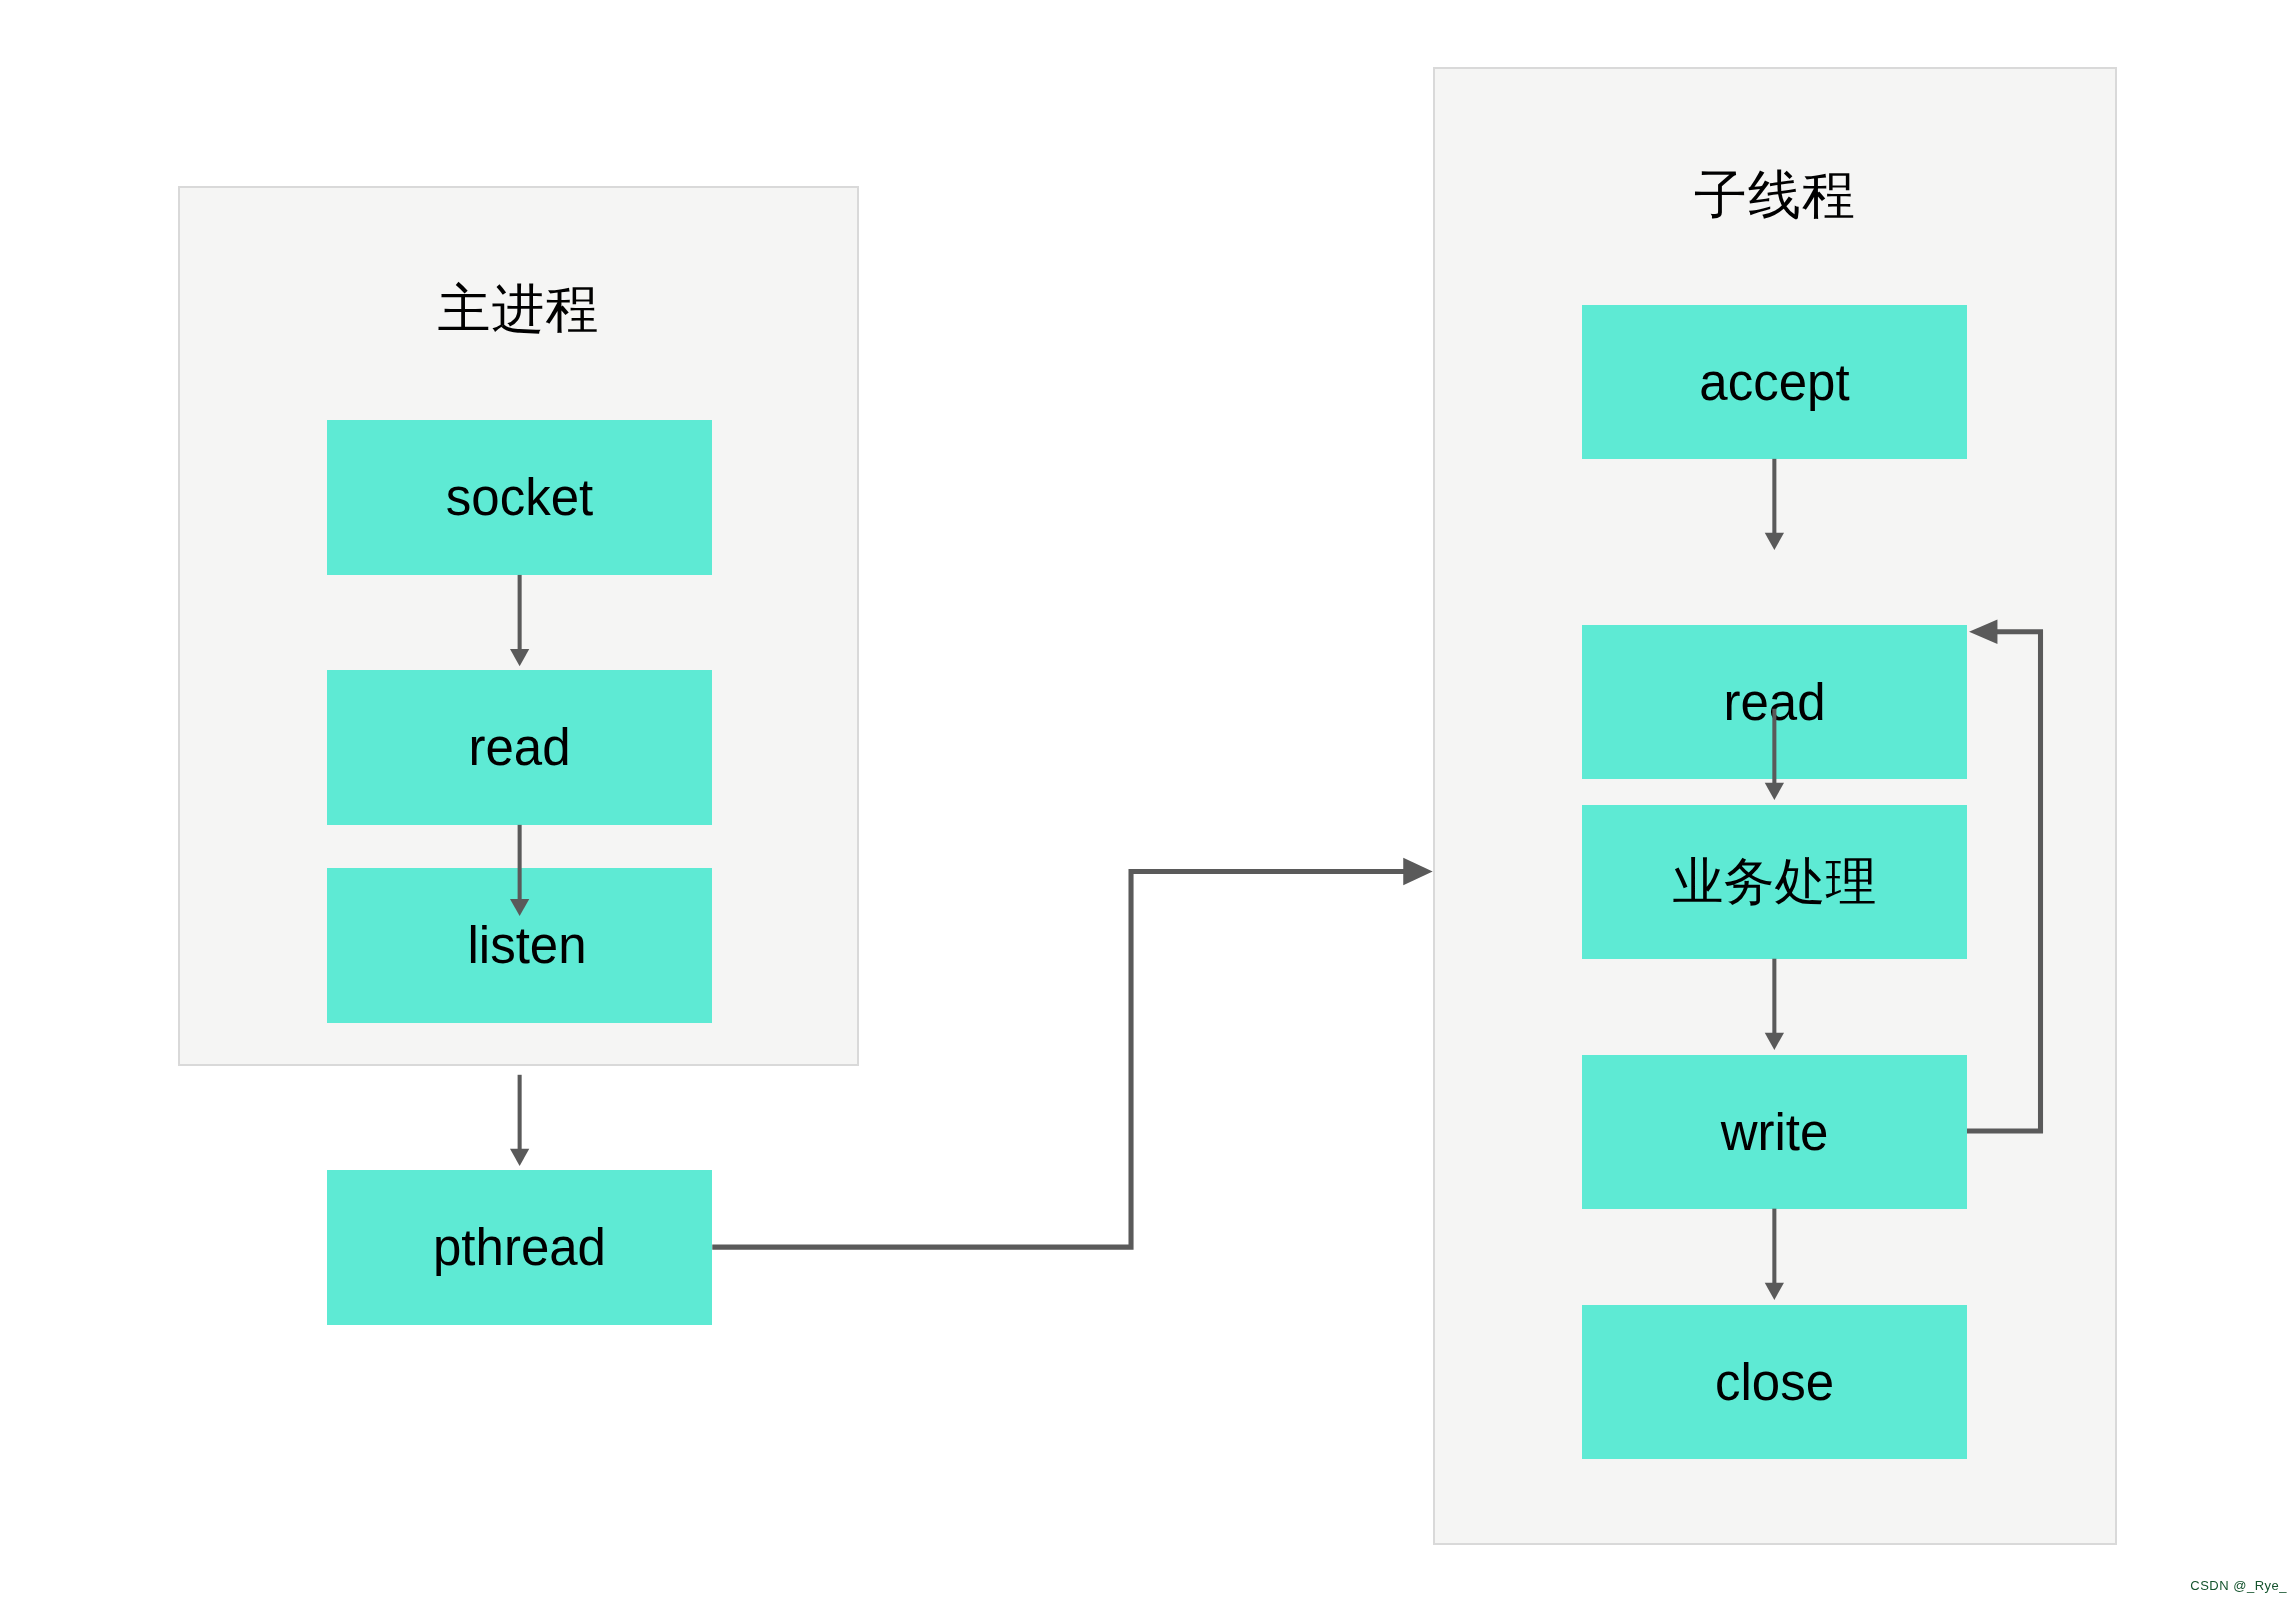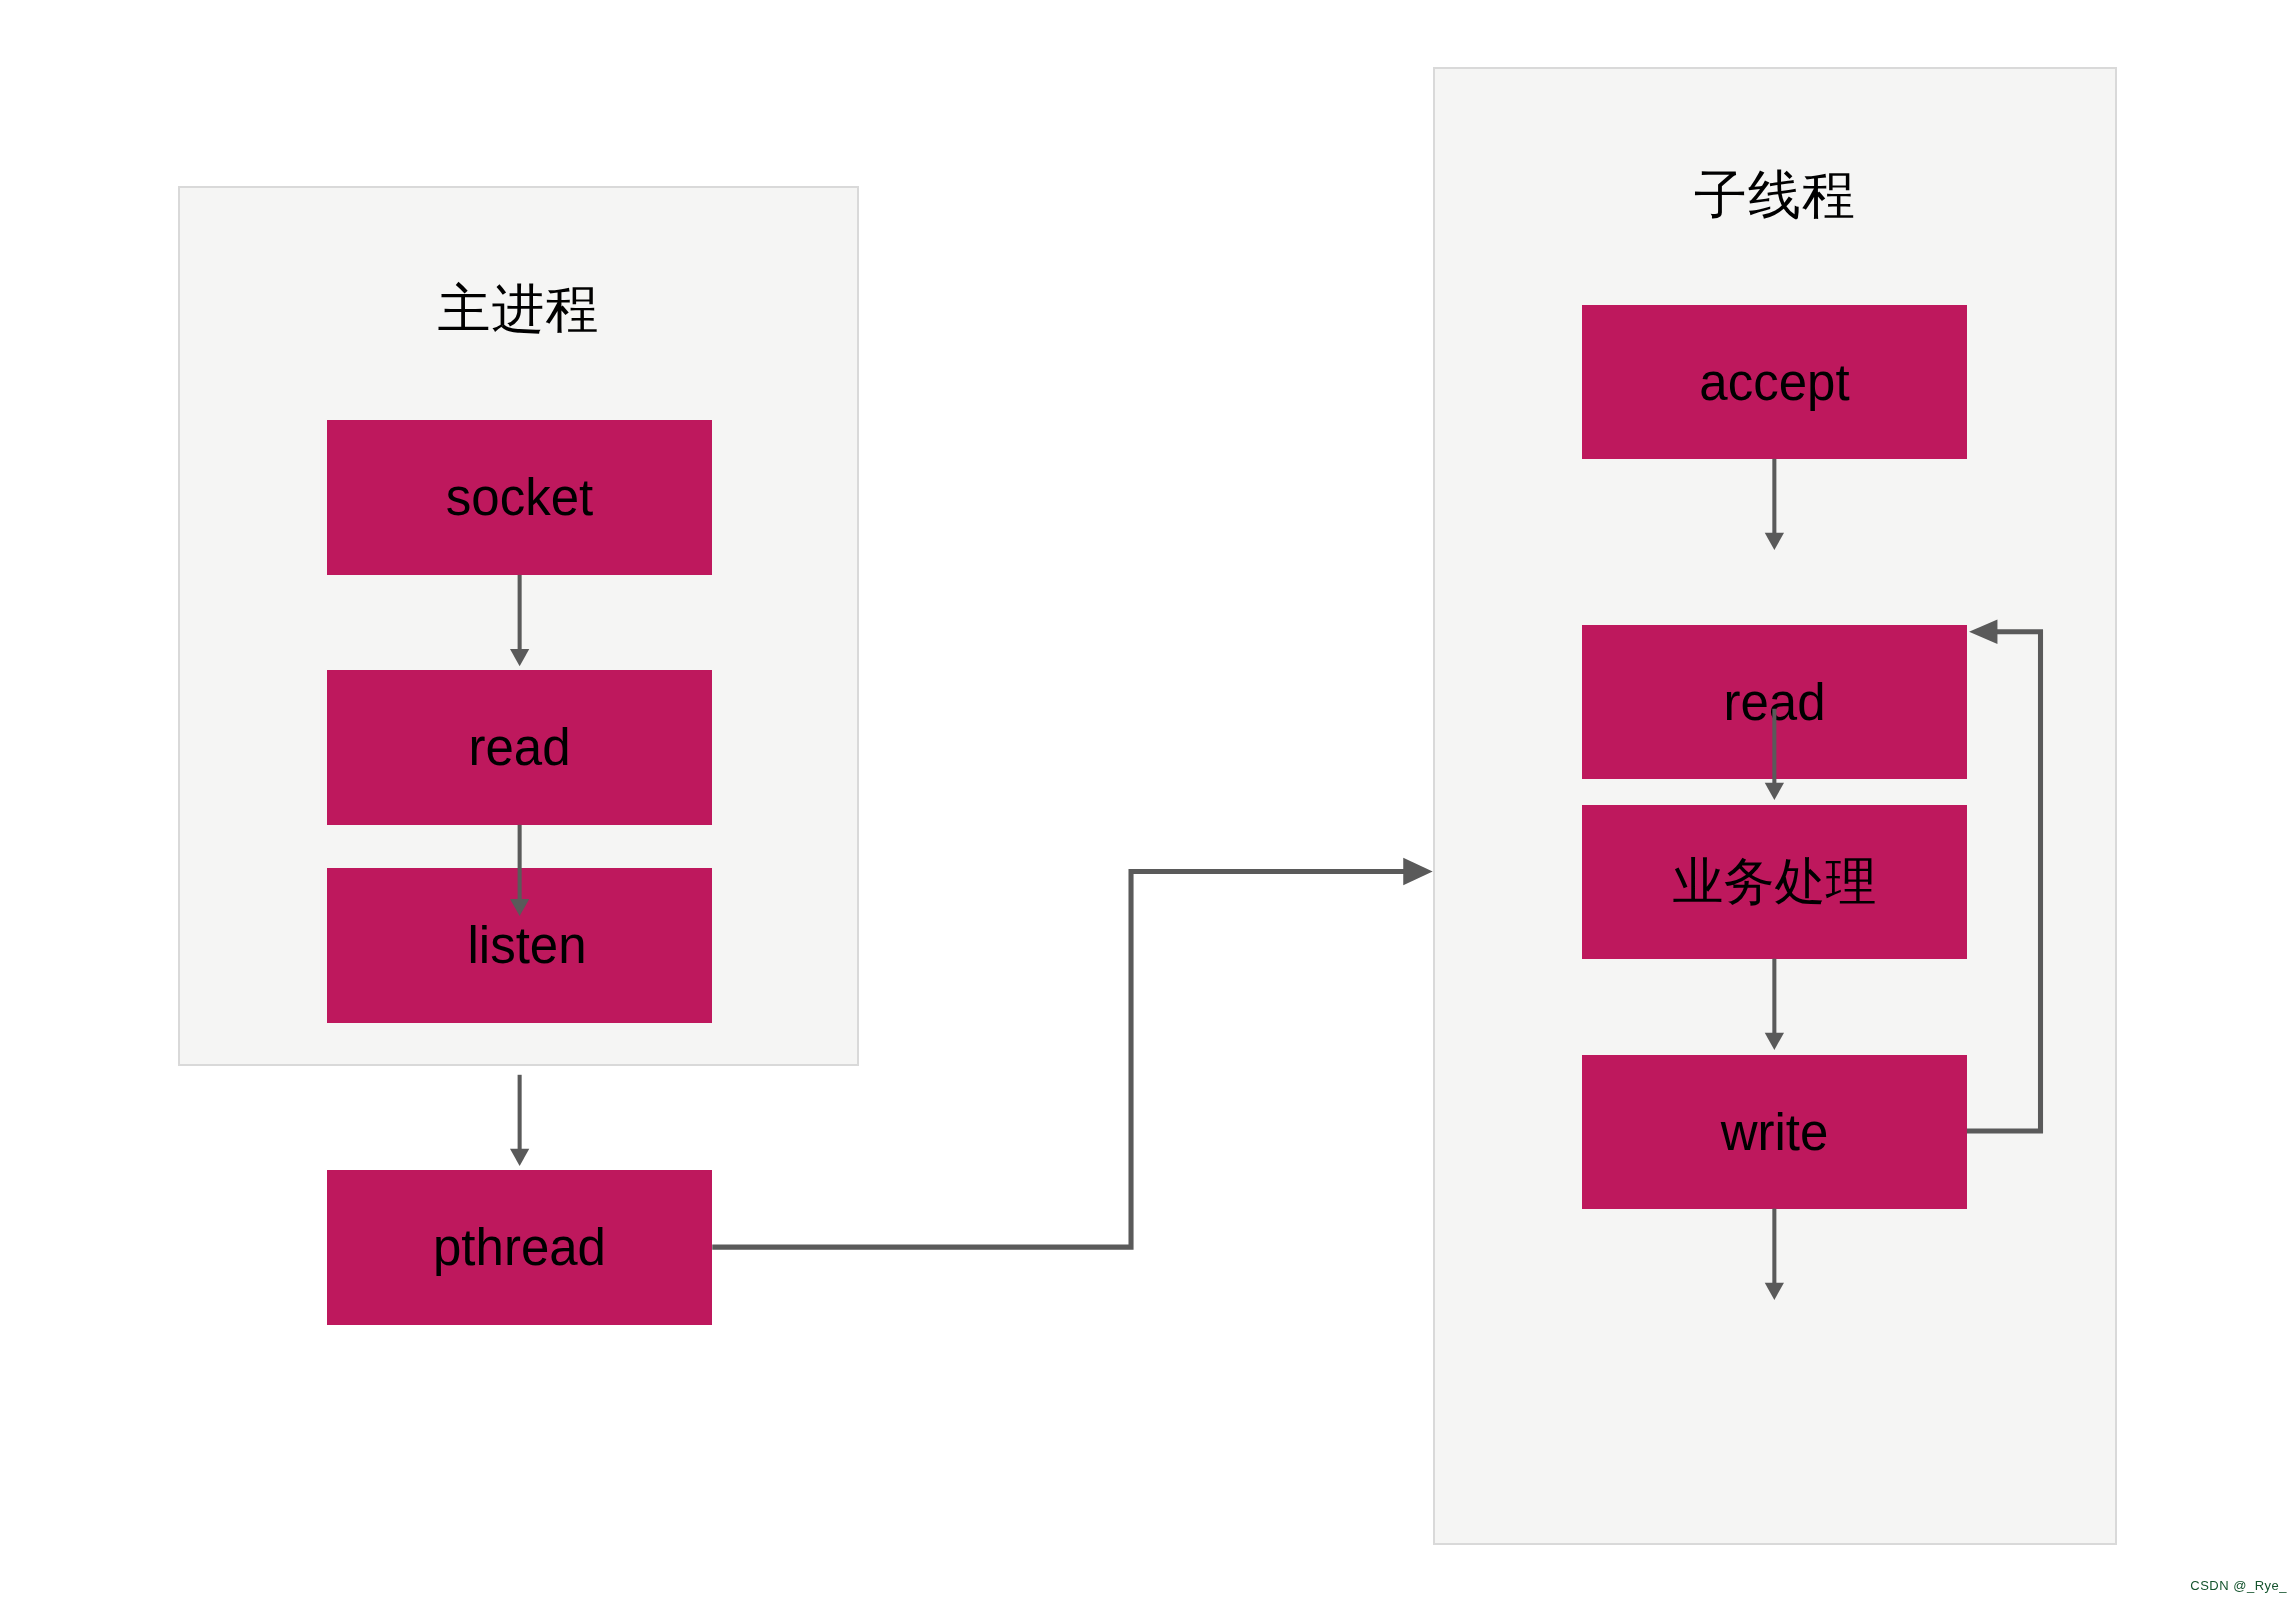--- a/index.html
+++ b/index.html
@@ -43,21 +43,21 @@
     text-align: center;
     font-size: 53px;
     line-height: 53px;
     color: #000000;
     letter-spacing: 1px;
   }
   .panel-main .panel-title { top: 94px; }
   .panel-child .panel-title { top: 99px; }
   .node {
     position: absolute;
-    background: #be185d;
+    background: #5eead4;
     display: flex;
     align-items: center;
     justify-content: center;
     font-size: 51px;
     color: #000000;
     box-sizing: border-box;
   }
   .node-left  { left: 327px;  width: 385px; height: 155px; }
   .node-right { left: 1582px; width: 385px; height: 154px; }
   #n-socket   { top: 420px;  }
@@ -100,20 +100,21 @@
   <div class="node node-left" id="n-listen">listen</div>
   <div class="node node-left" id="n-pthread">pthread</div>
 
   <div class="panel panel-child">
     <div class="panel-title">子线程</div>
   </div>
   <div class="node node-right" id="n-accept">accept</div>
   <div class="node node-right" id="n-read">read</div>
   <div class="node node-right" id="n-biz">业务处理</div>
   <div class="node node-right" id="n-write">write</div>
+  <div class="node node-right" id="n-close">close</div>
 
   <svg class="connector-layer" viewBox="0 0 4527 3150" xmlns="http://www.w3.org/2000/svg">
     <g stroke="#5A5A5A" fill="none" stroke-width="8">
 
       <line x1="1025" y1="1134" x2="1025" y2="1283"></line>
       <line x1="1025" y1="1627" x2="1025" y2="1776"></line>
       <line x1="1025" y1="2120" x2="1025" y2="2269"></line>
 
       <line x1="3500" y1="905" x2="3500" y2="1054"></line>
       <line x1="3500" y1="1398" x2="3500" y2="1547"></line>

